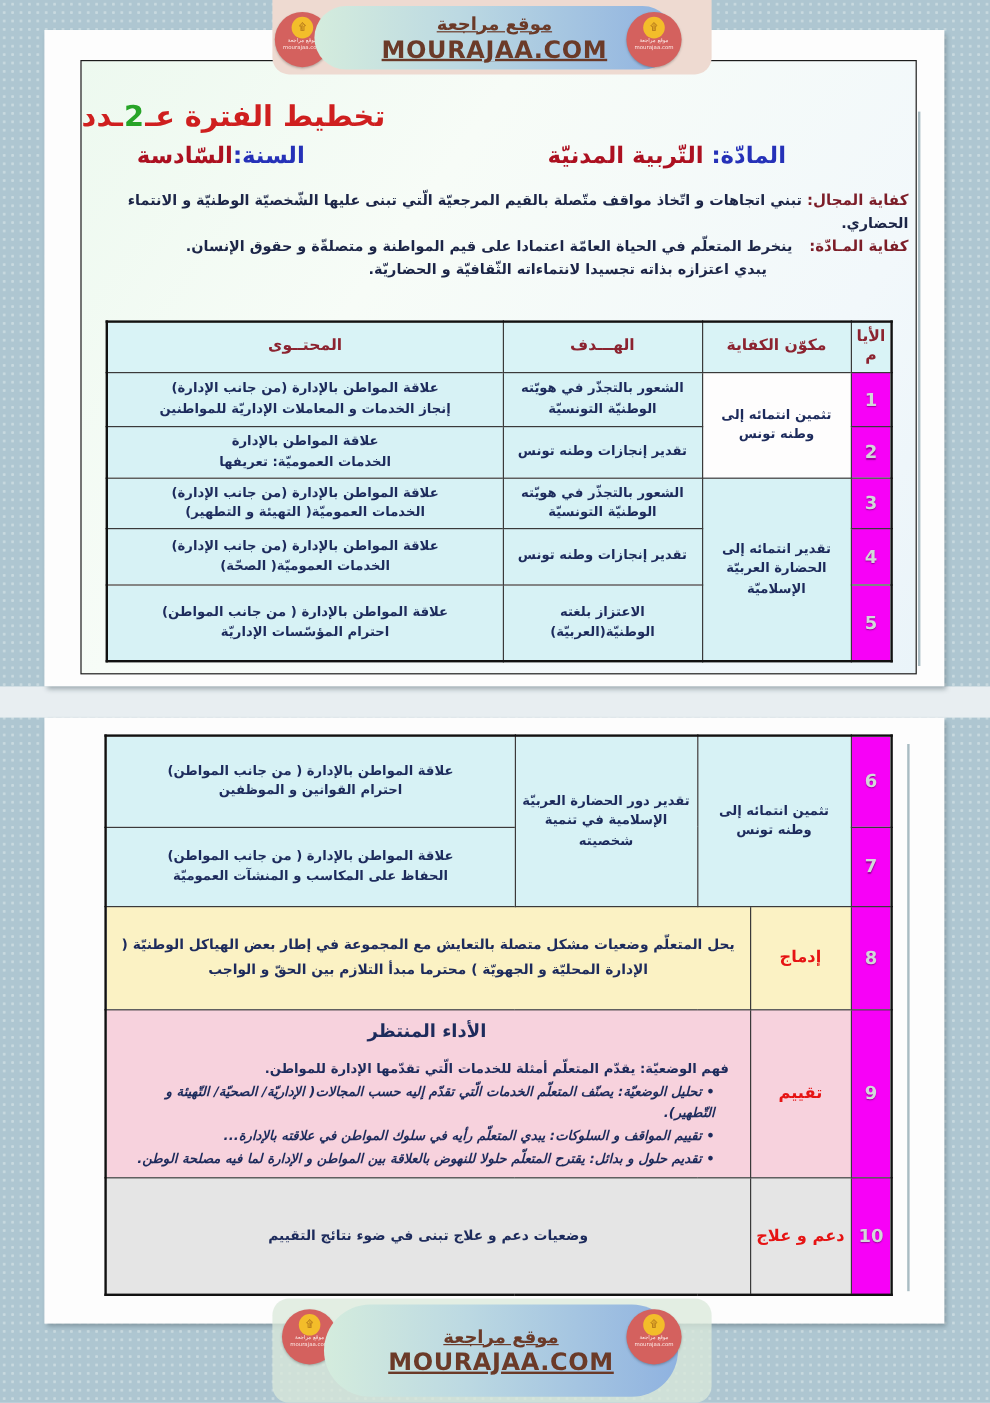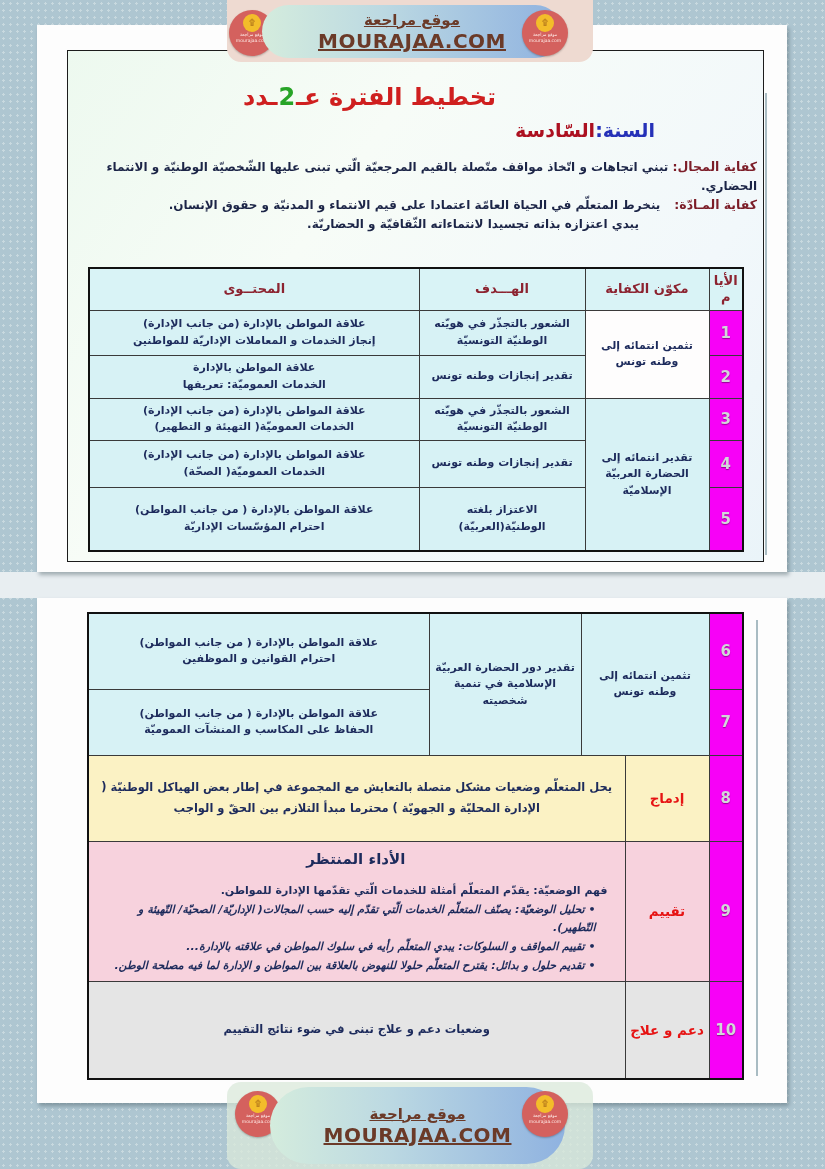--- a/index.html
+++ b/index.html
@@ -14,21 +14,21 @@
   .page1{top:25px;height:547px;}
   .page2{top:598px;height:505px;}
   .vline{position:absolute;width:2px;background:#a9bcc3;}
   .vl1{left:728px;top:68px;height:462px;}
   .vl2{left:719px;top:22px;height:456px;}
 
   
   .content-box{position:absolute;left:30px;top:25px;width:695px;height:510px;
     border:1px solid #1c1c1c;
     background:linear-gradient(125deg,#edf9ef 0%,#f7fcf7 35%,#f2f8fb 75%,#eaf4f9 100%);}
-  .doc-title{direction:rtl;text-align:center;padding:32px 92px 0 0;
+  .doc-title{direction:rtl;text-align:left;padding:32px 92px 0 0;
     font-size:24px;font-weight:bold;color:#cf1f1f;letter-spacing:.5px;}
   .doc-title .num{color:#27a427;padding:0 1px;}
   .subject-line{direction:rtl;display:flex;justify-content:space-between;
     padding:8px 108px 0 46px;font-size:19px;font-weight:bold;}
   .lab-blue{color:#2531b8;}
   .val-red{color:#ac1020;}
   .kifaya{direction:rtl;padding:16px 6px 0 10px;font-size:12px;font-weight:bold;
     color:#1c2547;line-height:1.55;}
   .kifaya .klabel{color:#7c1d28;font-size:12.5px;}
   .k-indent{padding-right:118px;}
@@ -87,27 +87,29 @@
 <div class="stage">
 
   <div class="seam"></div>
 
   <div class="page page1">
     <div class="content-box">
 
       <div class="doc-title"><span>تخطيط الفترة عـ</span><span class="num">2</span><span>ـدد</span></div>
 
       <div class="subject-line">
+        <span><span class="lab-blue">المادّة:</span>
+          <span class="val-red">التّربية المدنيّة</span></span>
         <span><span class="lab-blue">السنة:</span><span class="val-red">السّادسة</span></span>
       </div>
 
       <div class="kifaya">
         <div><span class="klabel">كفاية المجال:</span>
           <span>تبني اتجاهات و اتّخاذ مواقف متّصلة بالقيم المرجعيّة الّتي تبنى عليها الشّخصيّة الوطنيّة و الانتماء الحضاري.</span></div>
-        <div><span class="klabel">كفاية المـادّة:</span><span class="k-gap"></span><span>ينخرط المتعلّم في الحياة العامّة اعتمادا على قيم الانتماء و المدنيّة و حقوق الإنسان.</span></div>
+        <div><span class="klabel">كفاية المـادّة:</span><span class="k-gap"></span><span>ينخرط المتعلّم في الحياة العامّة اعتمادا على قيم المواطنة و متصلةّة و حقوق الإنسان.</span></div>
         <div class="k-indent">يبدي اعتزازه بذاته تجسيدا لانتماءاته الثّقافيّة و الحضاريّة.</div>
       </div>
 
       <table class="tbl tbl1">
         <colgroup>
             <col style="width:34px">
             <col style="width:124px">
             <col style="width:166px">
             <col style="width:330px">
           </colgroup>

